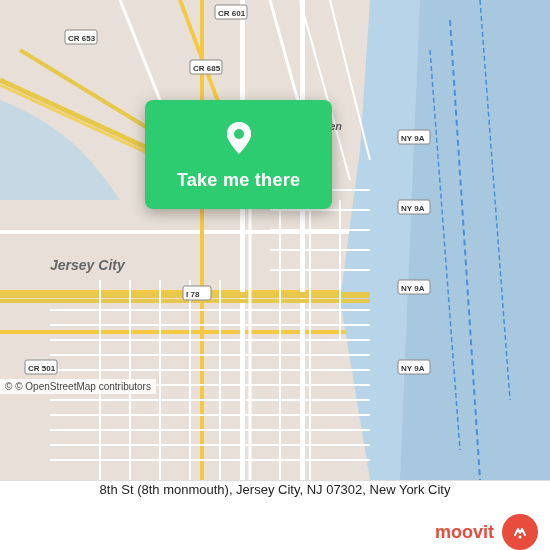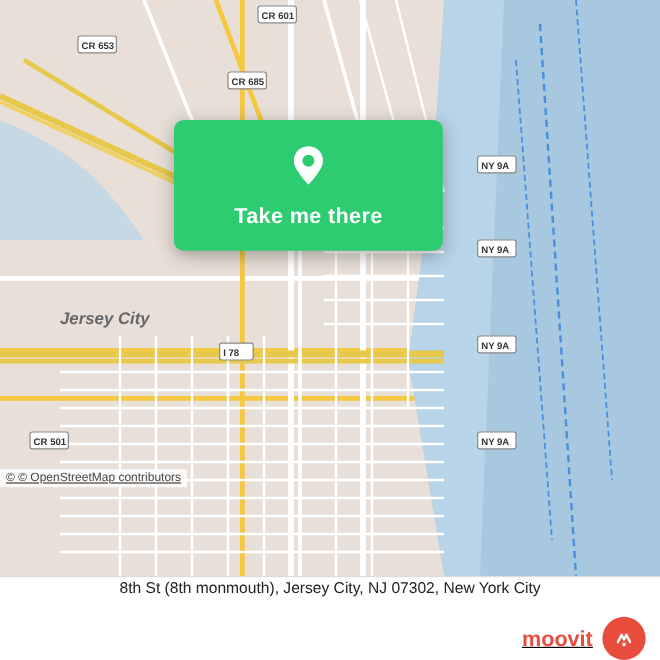--- a/index.html
+++ b/index.html
@@ -85,21 +85,21 @@
       height: 100%;
       left: 200px;
       background-color: #f5c842;
     }
 
     
     .location-card {
       position: absolute;
       top: 100px;
       left: 145px;
-      width: 224px;
+      width: 187px;
       background-color: #2ecc71;
       border-radius: 8px;
       display: flex;
       flex-direction: column;
       align-items: center;
       padding: 16px 20px 18px 20px;
       box-shadow: 0 4px 15px rgba(0,0,0,0.3);
     }
 
     .pin-icon {
@@ -114,47 +114,45 @@
       color: white;
       font-size: 18px;
       font-weight: 600;
       cursor: pointer;
       letter-spacing: 0.3px;
     }
 
     
     .attribution {
       position: absolute;
-      bottom: 74px;
+      bottom: 86px;
       left: 0;
       background: rgba(255,255,255,0.8);
       font-size: 10px;
       color: #444;
       padding: 2px 5px;
-      text-decoration: underline;
     }
 
     
     #bottom-bar {
       width: 550px;
       height: 70px;
       background-color: #ffffff;
       display: flex;
       align-items: center;
       padding: 0 12px;
       border-top: 1px solid #ddd;
       flex-direction: column;
     }
 
     .moovit-logo {
       display: flex;
       align-items: center;
       margin-left: auto;
       flex-shrink: 0;
-      text-decoration: underline;
     }
 
     .moovit-logo-icon {
       width: 36px;
       height: 36px;
       background-color: #e74c3c;
       border-radius: 50%;
       display: flex;
       align-items: center;
       justify-content: center;

